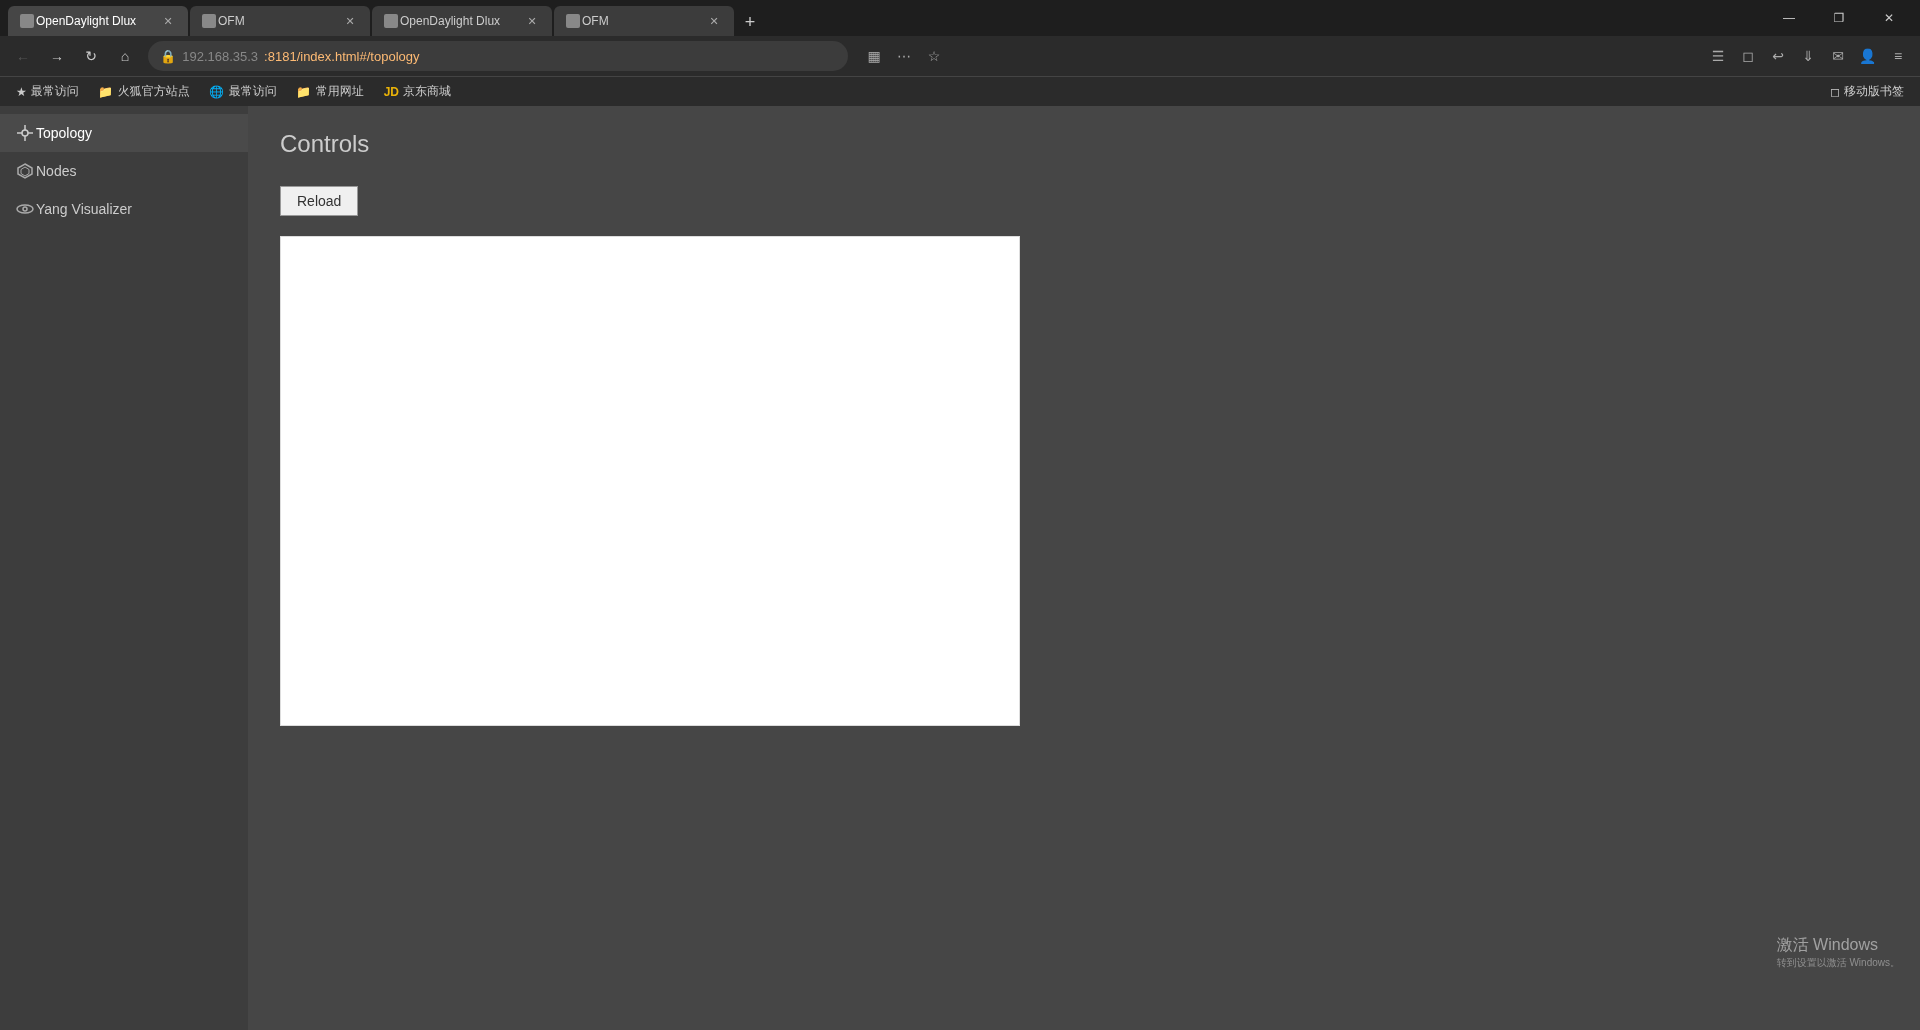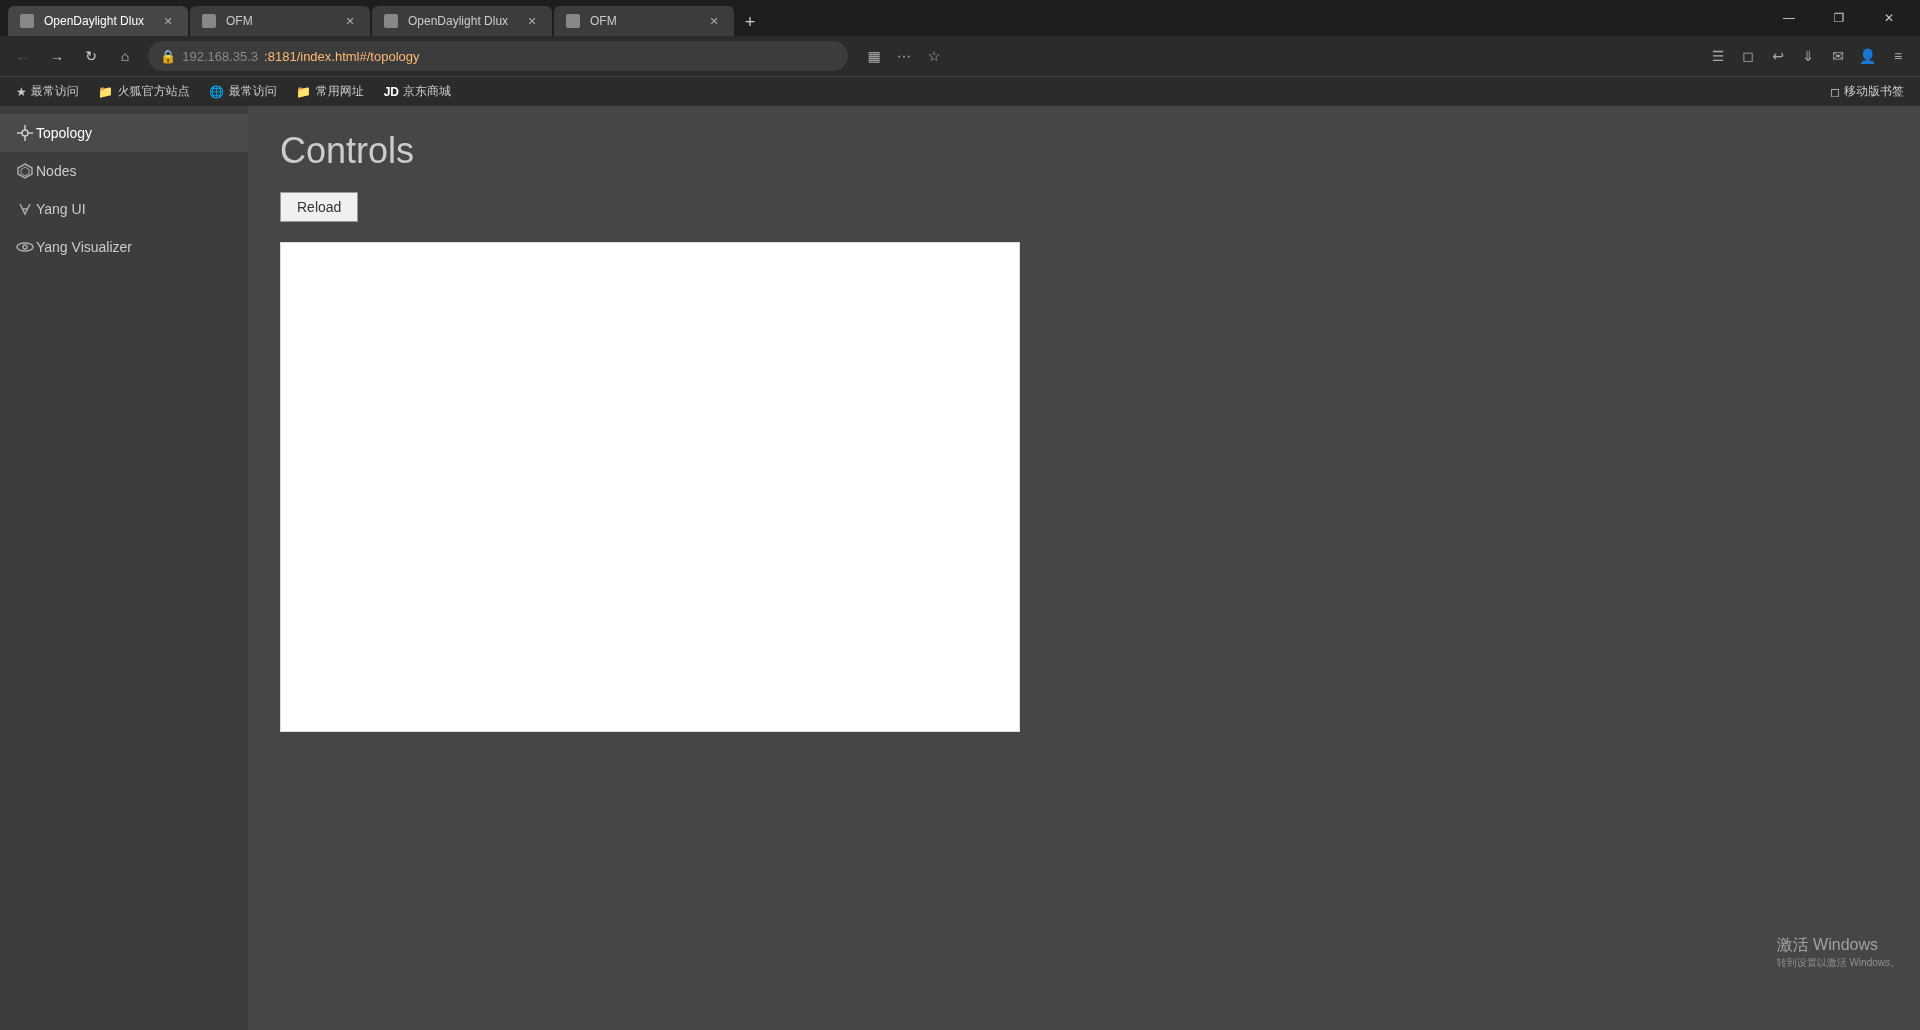--- a/index.html
+++ b/index.html
@@ -29,21 +29,21 @@
 
     .tab {
       display: flex;
       align-items: center;
       height: 30px;
       padding: 0 12px;
       background: #3c3c3c;
       border-radius: 6px 6px 0 0;
       font-size: 12px;
       color: #ccc;
-      gap: 10px;
+      gap: 2px;
       min-width: 180px;
       max-width: 220px;
       cursor: pointer;
       position: relative;
       margin-right: 2px;
     }
 
     .tab.active {
       background: #464646;
       color: #fff;
@@ -243,23 +243,23 @@
     }
 
     
     .main-content {
       flex: 1;
       background: #464646;
       padding: 24px 32px;
     }
 
     .controls-title {
-      font-size: 36px;
-      color: #ccc;
-      margin-bottom: 20px;
+      font-size: 24px;
+      color: #ccc;
+      margin-bottom: 28px;
       font-weight: normal;
     }
 
     .reload-button {
       padding: 6px 16px;
       background: #f0f0f0;
       border: 1px solid #999;
       border-radius: 0;
       font-size: 14px;
       color: #333;
@@ -376,21 +376,21 @@
     </div>
     <div class="bookmark-item">
       <span>🌐</span>
       <span>最常访问</span>
     </div>
     <div class="bookmark-item">
       <span>📁</span>
       <span>常用网址</span>
     </div>
     <div class="bookmark-item">
-      <span style="color:#ffffff; font-weight:bold; font-size:12px;text-align:center;">JD</span>
+      <span style="color:#eab308; font-weight:bold; font-size:12px;text-align:center;">JD</span>
       <span>京东商城</span>
     </div>
 
     <div class="mobile-bookmarks">
       <span>◻</span>
       <span>移动版书签</span>
     </div>
   </div>
 </div>
 
@@ -414,29 +414,20 @@
     <div class="sidebar-item">
       <div class="sidebar-icon">
         <svg width="18" height="18" viewBox="0 0 18 18" fill="none">
           <polygon points="9,2 16,6 16,12 9,16 2,12 2,6" stroke="#aaa" stroke-width="1.5"></polygon>
           <polygon points="9,5 13,7.5 13,11.5 9,14 5,11.5 5,7.5" stroke="#aaa" stroke-width="1"></polygon>
         </svg>
       </div>
       <span>Nodes</span>
     </div>
 
-    <div class="sidebar-item">
-      <div class="sidebar-icon">
-        <svg width="18" height="18" viewBox="0 0 18 18" fill="none">
-          <path d="M4 4 L9 14 L14 4" stroke="#aaa" stroke-width="1.5"></path>
-          <line x1="6" y1="9" x2="12" y2="9" stroke="#aaa" stroke-width="1.5"></line>
-        </svg>
-      </div>
-      <span>Yang UI</span>
-    </div>
 
     <div class="sidebar-item">
       <div class="sidebar-icon">
         <svg width="18" height="18" viewBox="0 0 18 18" fill="none">
           <ellipse cx="9" cy="9" rx="8" ry="4" stroke="#aaa" stroke-width="1.5"></ellipse>
           <circle cx="9" cy="9" r="2" stroke="#aaa" stroke-width="1.5"></circle>
         </svg>
       </div>
       <span>Yang Visualizer</span>
     </div>

